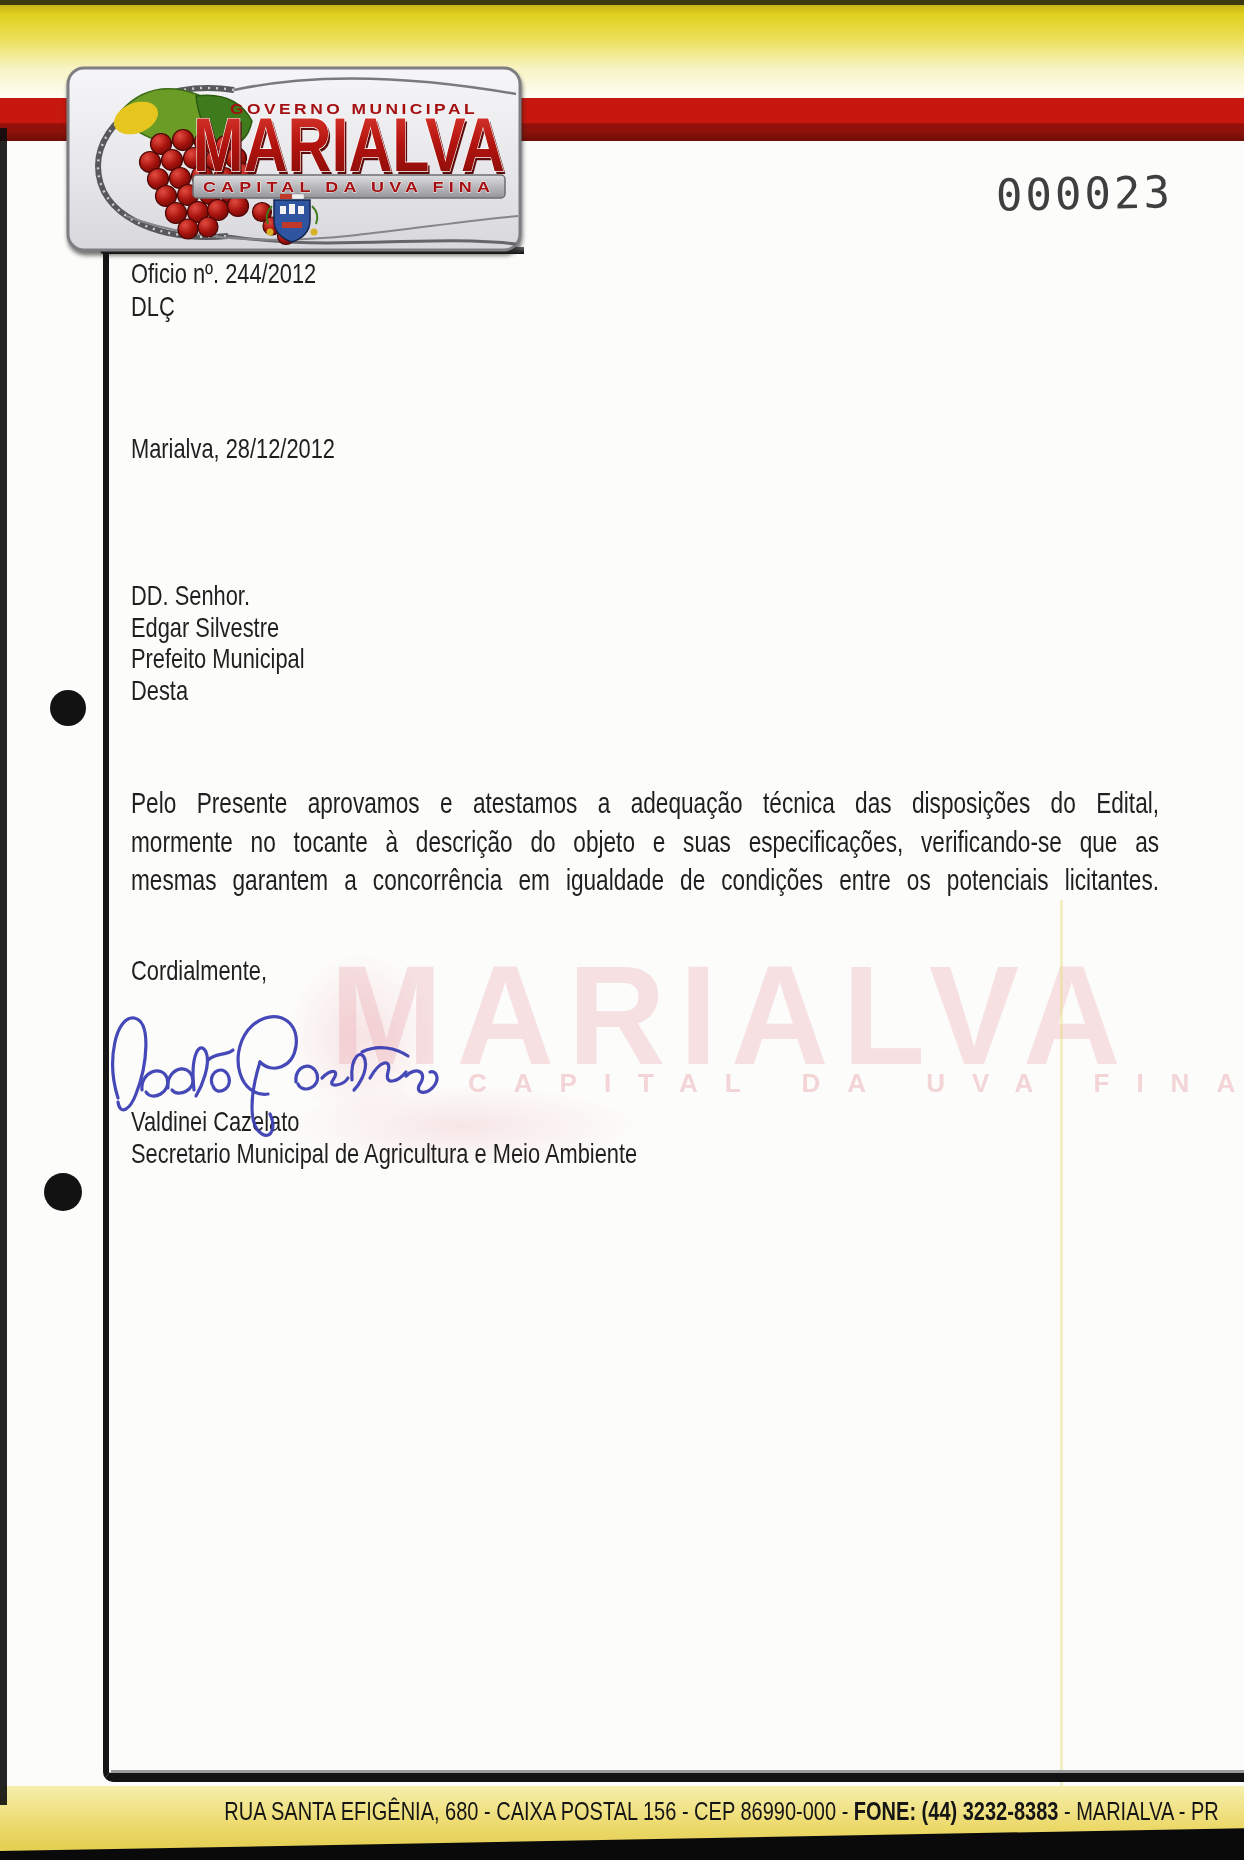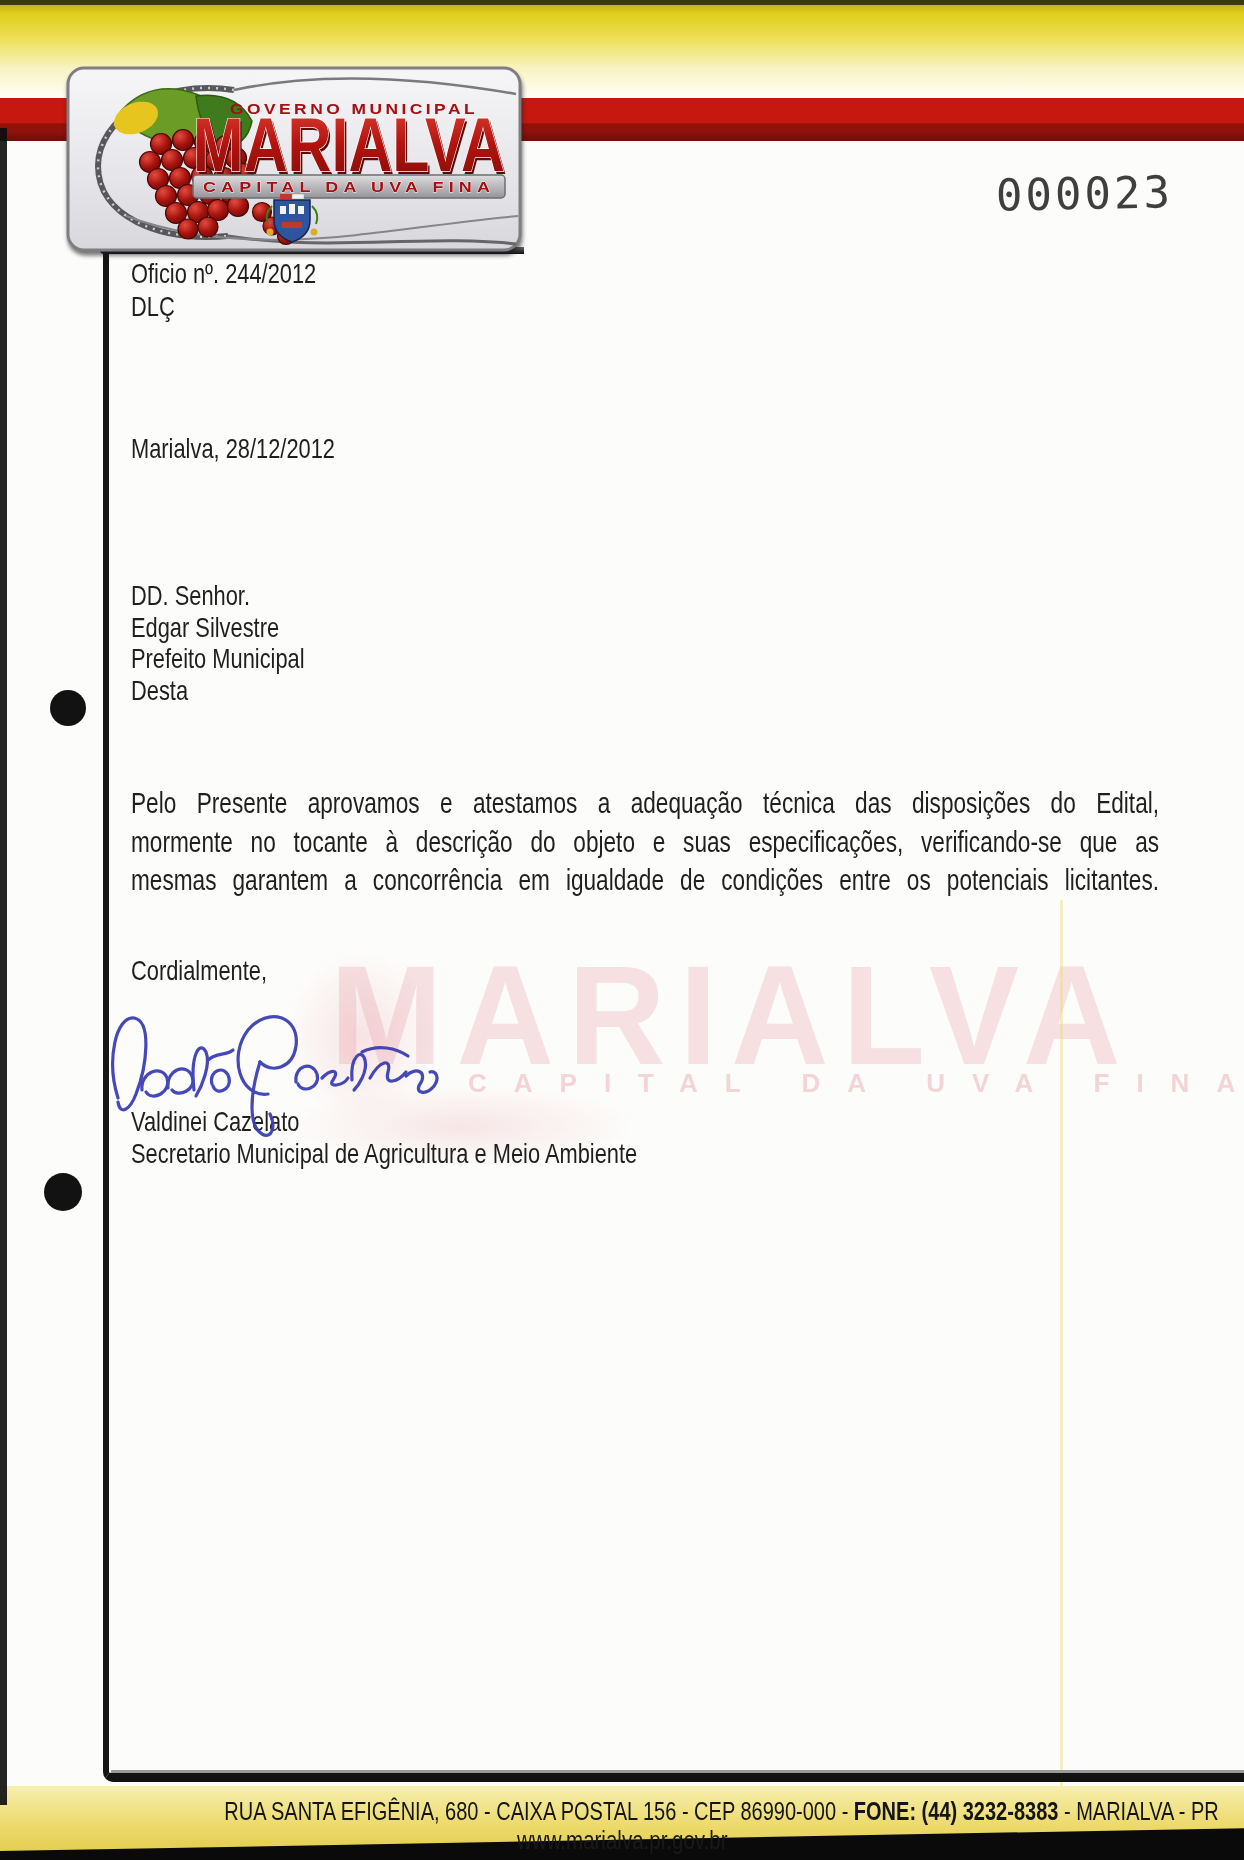--- a/index.html
+++ b/index.html
@@ -213,17 +213,14 @@
 
   <div class="hole hole1"></div>
   <div class="hole hole2"></div>
 
   <div class="footer-band">
     <div class="footer-black"></div>
   </div>
   <div class="footer-address">
     <span class="inner"><span>RUA SANTA EFIGÊNIA, 680 - CAIXA POSTAL 156 - CEP 86990-000 - </span><span class="bold">FONE: (44) 3232-8383</span><span> - MARIALVA - PR</span></span>
   </div>
-  <div class="footer-site">
-    <span class="inner">www.marialva.pr.gov.br</span>
-  </div>
 
 </div>
 
 </body></html>

